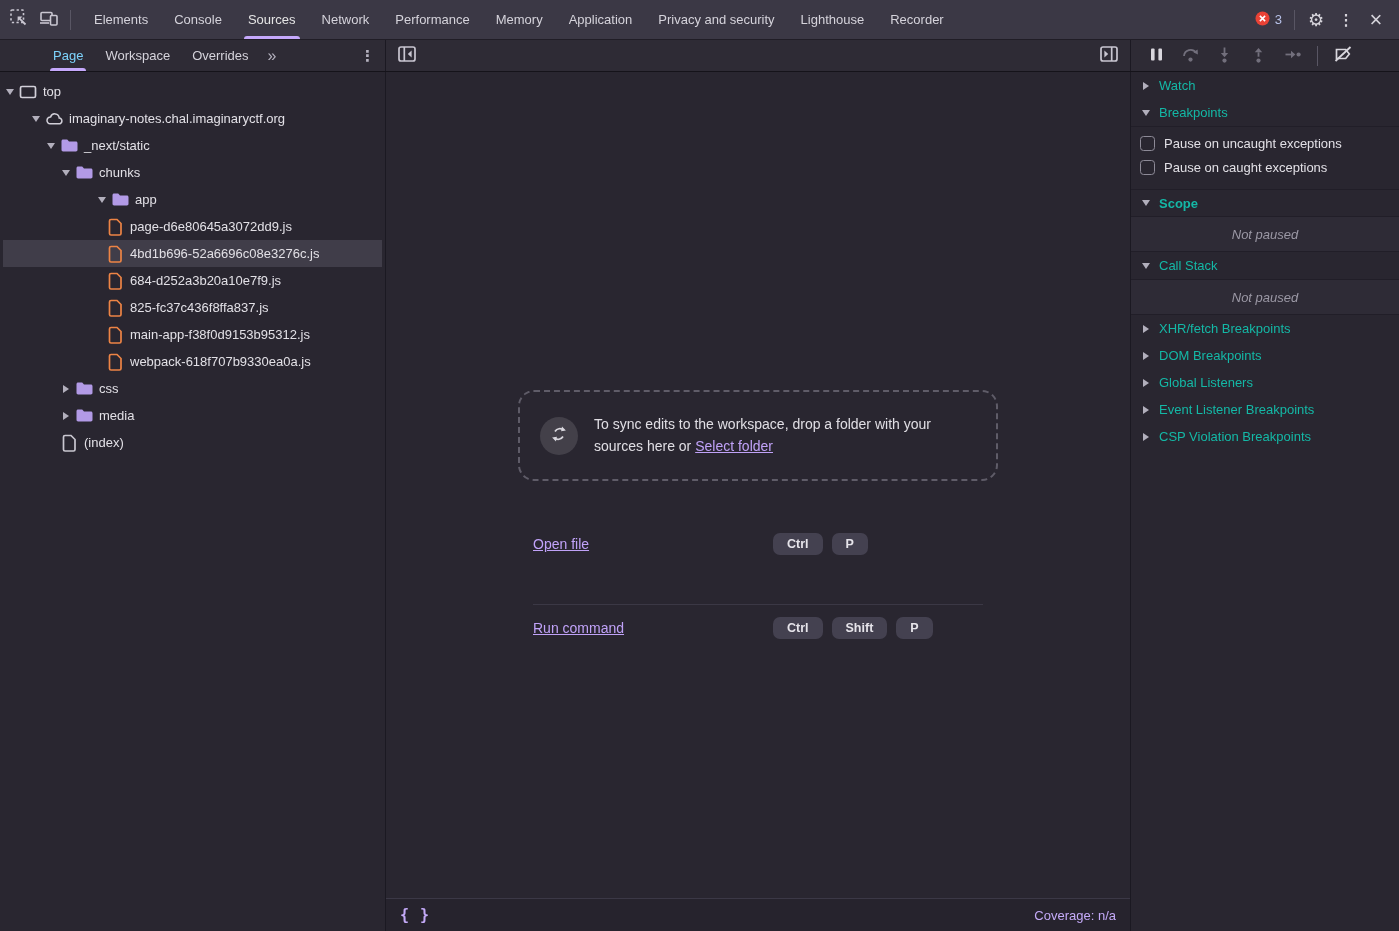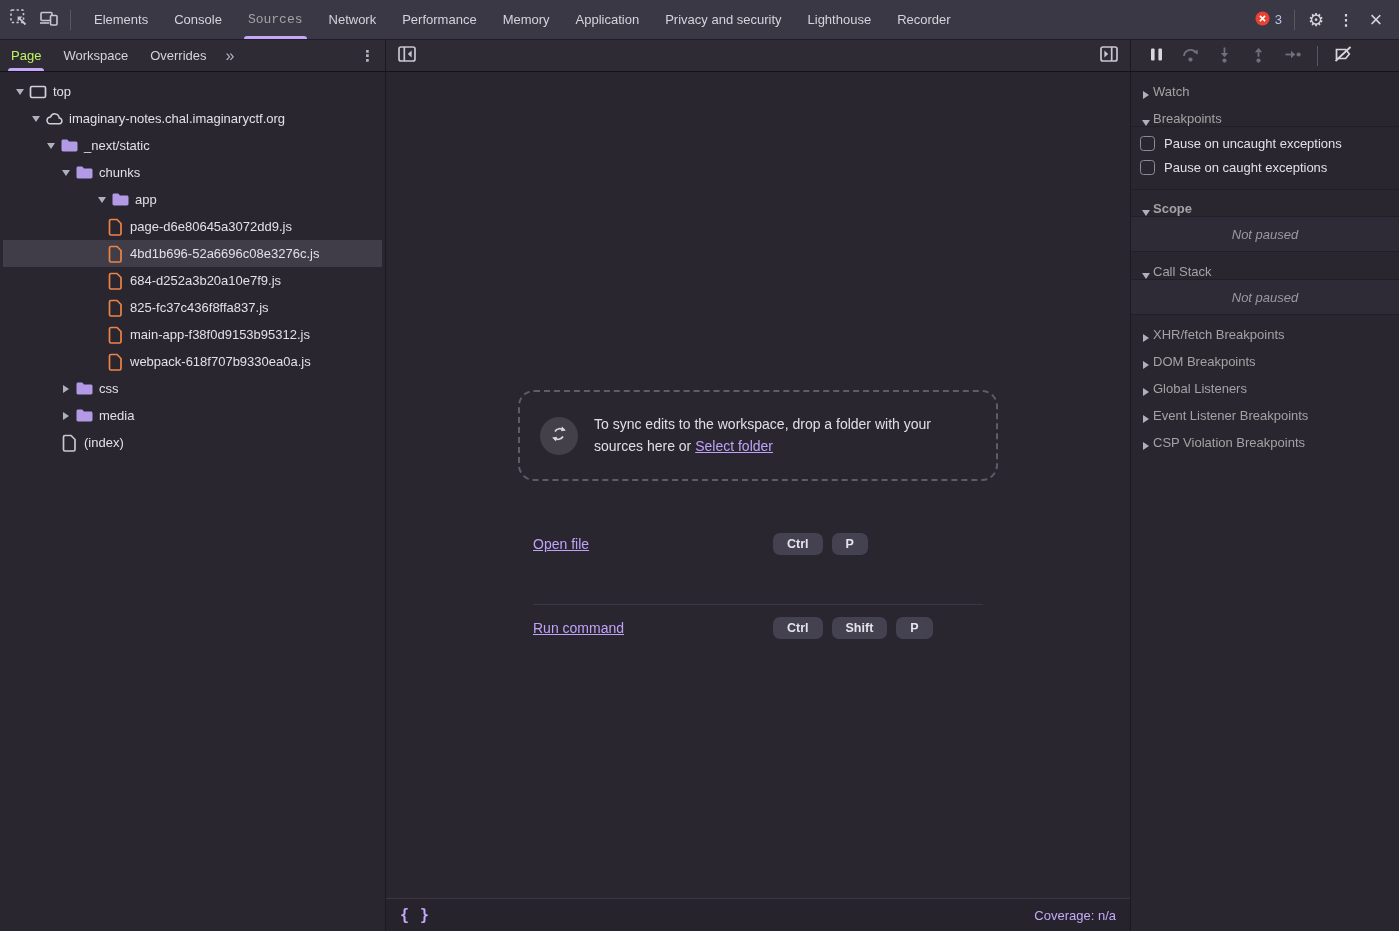--- a/index.html
+++ b/index.html
@@ -11,36 +11,36 @@
   
   .topbar { height:40px; flex:0 0 40px; background:#3b3845; display:flex; align-items:stretch;
             border-bottom:1px solid #201d26; }
   .tb-group { display:flex; align-items:center; padding:0 4px; }
   .icon-btn { width:30px; height:30px; display:flex; align-items:center; justify-content:center;
               background:transparent; border:none; cursor:pointer; border-radius:4px; }
   .vsep { width:1px; height:20px; background:#595664; margin:0 6px; align-self:center; }
   .tabs { display:flex; align-items:stretch; flex:1 1 auto; }
   .tab { position:relative; background:transparent; border:none; color:#d5d3db; font-size:13px;
          font-family:inherit; padding:0 13px; cursor:pointer; white-space:nowrap; }
-  .tab.active { color:#a3a3a3;font-family:Liberation Mono, monospace; }
+  .tab.active { color:#e5e5e5; }
   .tab.active::after { content:""; position:absolute; left:9px; right:9px; bottom:0; height:3px;
          background:#c5a8fb; border-radius:3px 3px 0 0; }
   .tb-right { display:flex; align-items:center; padding-right:8px; }
   .err-badge { display:flex; align-items:center; gap:5px; padding:0 6px; background:transparent;
                border:none; cursor:pointer; }
   .err-count { color:#b7c1e8; font-size:13px; font-family:inherit; }
   .glyph { color:#d6d4db; font-size:18px; line-height:1; }
 
   
   .toolrow { height:32px; flex:0 0 32px; background:#2e2b35; display:flex; border-bottom:1px solid #15131a; }
   .nav-toolbar { width:386px; flex:0 0 386px; display:flex; align-items:stretch;
                  border-right:1px solid #1b1922; }
   .minitab { position:relative; background:transparent; border:none; color:#d5d3db; font-size:13px;
              font-family:inherit; padding:0 11px; cursor:pointer; }
-  .minitab.active { color:#bef264; }
+  .minitab.active { color:#7dd3fc;margin-left:42px; }
   .minitab.active::after { content:""; position:absolute; left:8px; right:8px; bottom:0; height:3px;
              background:#c5a8fb; border-radius:3px 3px 0 0; }
   .chev-more { background:none; border:none; color:#b5b2bf; font-size:16px; padding:0 8px; cursor:pointer; font-family:inherit; }
   .kebab-sm { background:none; border:none; color:#b5b2bf; font-size:15px; font-weight:bold;
               margin-left:auto; padding:0 10px; cursor:pointer; font-family:inherit; }
   .ed-toolbar { flex:1 1 auto; display:flex; align-items:center; padding:0 6px;
                 border-right:1px solid #1b1922; }
   .spacer { flex:1 1 auto; }
   .dbg-toolbar { width:268px; flex:0 0 268px; display:flex; align-items:center; padding-left:10px; gap:4px; }
 
@@ -51,21 +51,21 @@
   .editor { flex:1 1 auto; display:flex; flex-direction:column; background:#292630;
             border-right:1px solid #1b1922; }
   .dbg { width:268px; flex:0 0 268px; background:#292630; overflow:hidden; }
 
   
   .row { height:27px; display:flex; align-items:center; font-size:13px; color:#e2e0e6;
          cursor:pointer; white-space:nowrap; }
   .row.selected { background:#403d49; border-radius:0; margin:0 3px; }
   .arrow { width:16px; flex:0 0 16px; display:flex; align-items:center; justify-content:center; }
   .ticon { width:20px; flex:0 0 20px; display:flex; align-items:center; justify-content:center; margin-right:5px; }
-  .d0{padding-left:12px}.d1{padding-left:28px}.d2{padding-left:43px}
+  .d0{padding-left:2px}.d1{padding-left:28px}.d2{padding-left:43px}
   .d3{padding-left:58px}.d4{padding-left:94px}.d5{padding-left:89px}
   .row.selected.d5{padding-left:86px}
   .tri { display:inline-block; width:0; height:0; }
   .tri-down { border-left:4.5px solid transparent; border-right:4.5px solid transparent; border-top:6px solid #b2afbc; }
   .tri-right { border-top:4.5px solid transparent; border-bottom:4.5px solid transparent; border-left:6px solid #b2afbc; }
 
   
   .ed-body { flex:1 1 auto; position:relative; }
   .dropzone { width:480px; margin:318px auto 0; border:2px dashed #5f5c68; border-radius:16px;
               padding:22px 20px; display:flex; align-items:center; gap:16px; }
@@ -82,22 +82,22 @@
          font-size:12.5px; font-weight:700; }
 
   
   .ed-status { height:33px; flex:0 0 33px; background:#26232d; border-top:1px solid #3b3846;
                display:flex; align-items:center; padding:0 14px; }
   .pp-btn { background:none; border:none; color:#c4aaf8; font-weight:700; font-size:15px;
             letter-spacing:1px; cursor:pointer; font-family:"DejaVu Sans Mono",monospace; }
   .coverage { margin-left:auto; color:#c4aaf8; font-size:13px; cursor:pointer; }
 
   
-  .sec { height:27px; display:flex; align-items:flex-end; padding-left:8px;
-         font-size:13px; color:#a3a3a3; cursor:pointer; }
+  .sec { height:27px; display:flex; align-items:center; gap:6px; padding-left:8px;
+         font-size:13px; color:#14b8a6; cursor:pointer; }
   .sec .arrow{ width:14px; flex:0 0 14px; }
   .sec.b-top { border-top:1px solid #211e28;font-weight:bold; }
   .bp-content { border-top:1px solid #211e28; padding:4px 0 10px; }
   .cb-row { height:24px; display:flex; align-items:center; gap:9px; padding-left:9px;
             font-size:13px; color:#e2e0e6; cursor:pointer; }
   .checkbox { width:15px; height:15px; border:1.5px solid #8d8a97; border-radius:3.5px; background:transparent; }
   .notpaused { height:36px; background:#2e2b36; border-top:1px solid #211e28; border-bottom:1px solid #211e28;
                display:flex; align-items:center; justify-content:center;
                font-size:13px; font-style:italic; color:#9b98a5; }
 </style>

